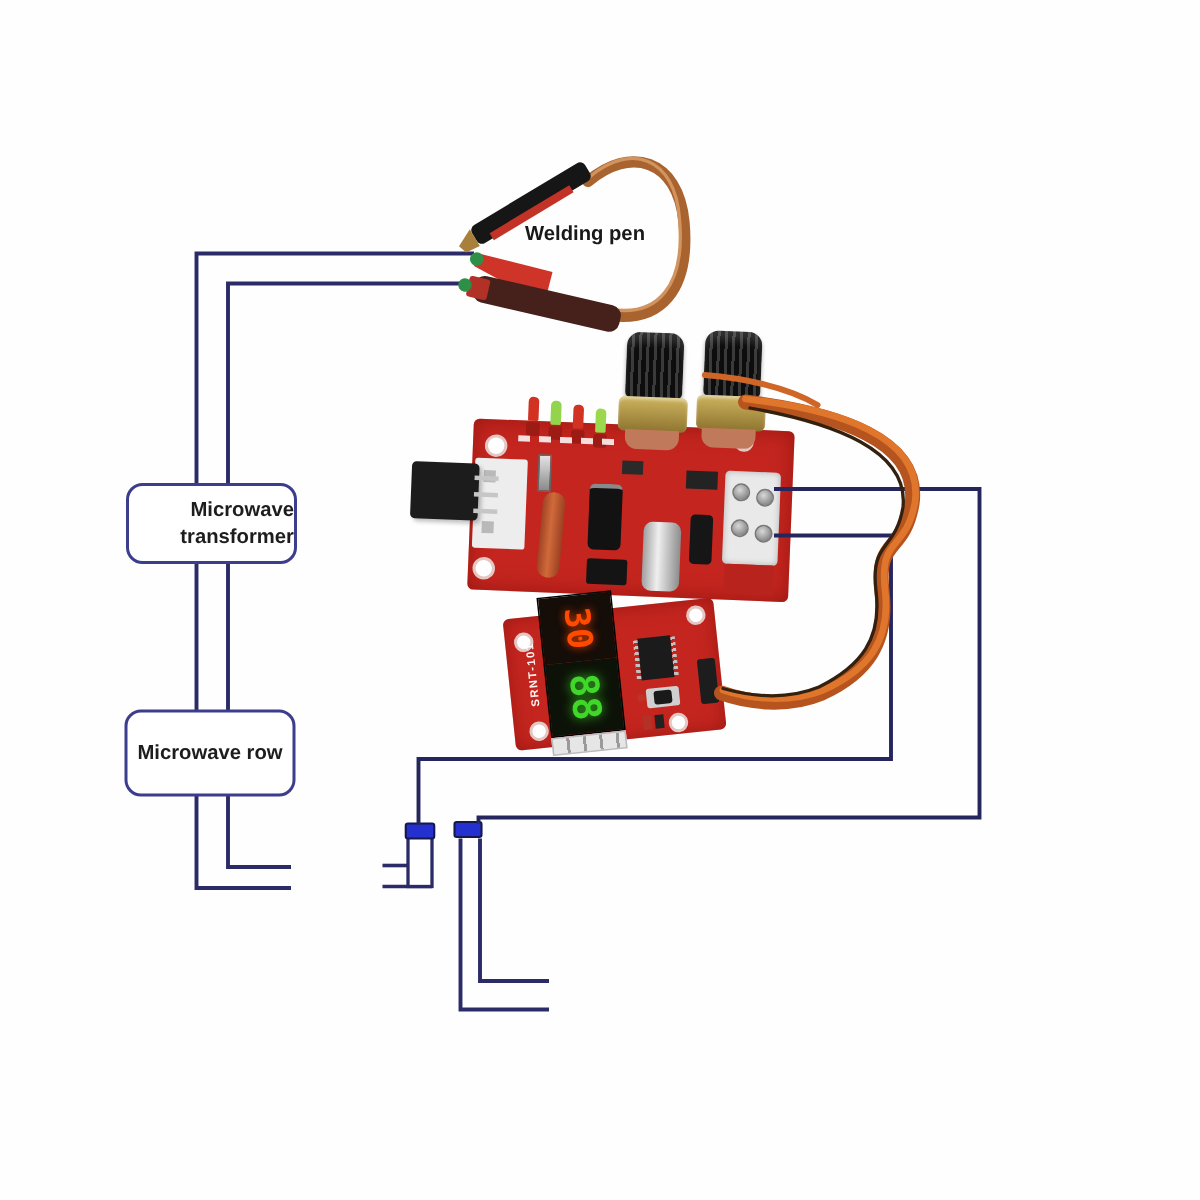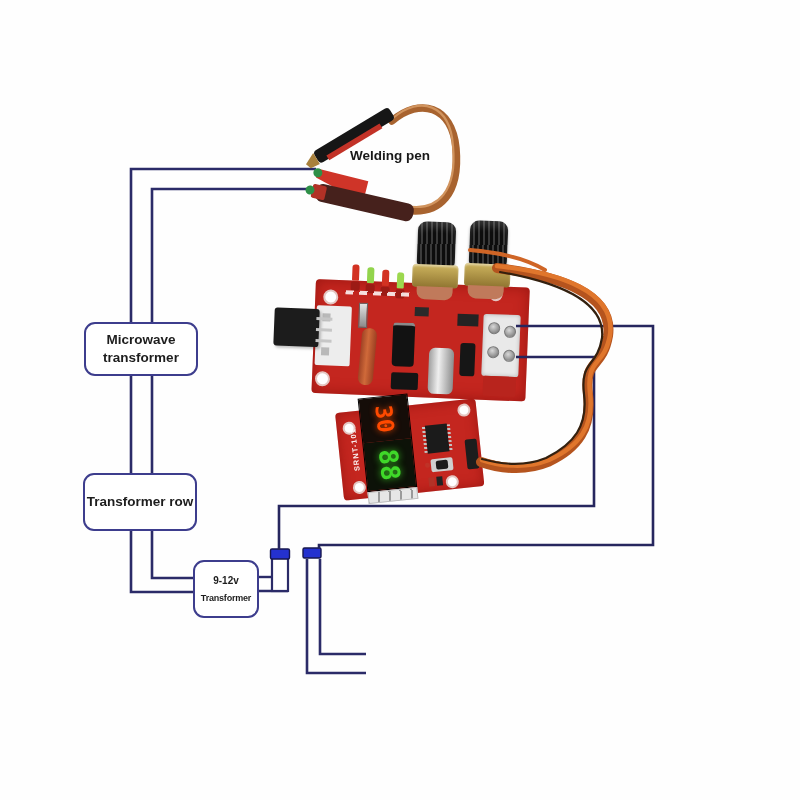--- a/index.html
+++ b/index.html
@@ -7,21 +7,21 @@
          font-family:"Liberation Sans",sans-serif;}
   svg.layer{position:absolute;left:0;top:0;width:800px;height:800px;}
   #wires{z-index:1;} 
   #wires-top{z-index:3;}
   #ribbon{z-index:4;}
 
   
   .dbox{position:absolute;z-index:5;background:#ffffff;border:2.5px solid #3d3d8d;
         border-radius:11px;display:flex;flex-direction:column;align-items:center;
         justify-content:center;color:#1d1d1d;font-weight:700;line-height:1.35;}
-  .box-microwave{left:84px;top:322px;width:110px;height:50px;font-size:13.5px;}
+  .box-microwave{left:84px;top:322px;width:110px;height:50px;font-size:13.5px;align-items:flex-end;}
   .box-connecting{left:83px;top:473px;width:110px;height:54px;font-size:13.5px;}
   .box-912{left:193px;top:560px;width:62px;height:54px;font-size:10px;line-height:1.9;}
   .box-912 .l2{font-size:9px;letter-spacing:-0.2px;}
   .box-foot{left:367px;top:645px;width:111px;height:55px;font-size:14.5px;}
   .pen-label{position:absolute;z-index:5;left:350px;top:148px;width:100px;
              font-size:13.5px;font-weight:700;color:#191919;}
 
   
   .main-board{position:absolute;z-index:2;left:316px;top:279px;width:214px;height:114px;
               background:#c4261f;border-radius:4px;transform:rotate(2.3deg);
@@ -225,22 +225,18 @@
   <div class="pen-label">
     <span>Welding pen</span>
   </div>
 
   <div class="dbox box-microwave">
     <span>Microwave</span>
     <span>transformer</span>
   </div>
 
   <div class="dbox box-connecting">
-    <span>Transformer row</span>
-  </div>
-
-  <div class="dbox box-912">
-    <span>9-12v</span>
-    <span class="l2">Transformer</span>
-  </div>
+    <span>Microwave row</span>
+  </div>
+
 
 
 </div>
 
 </body></html>

